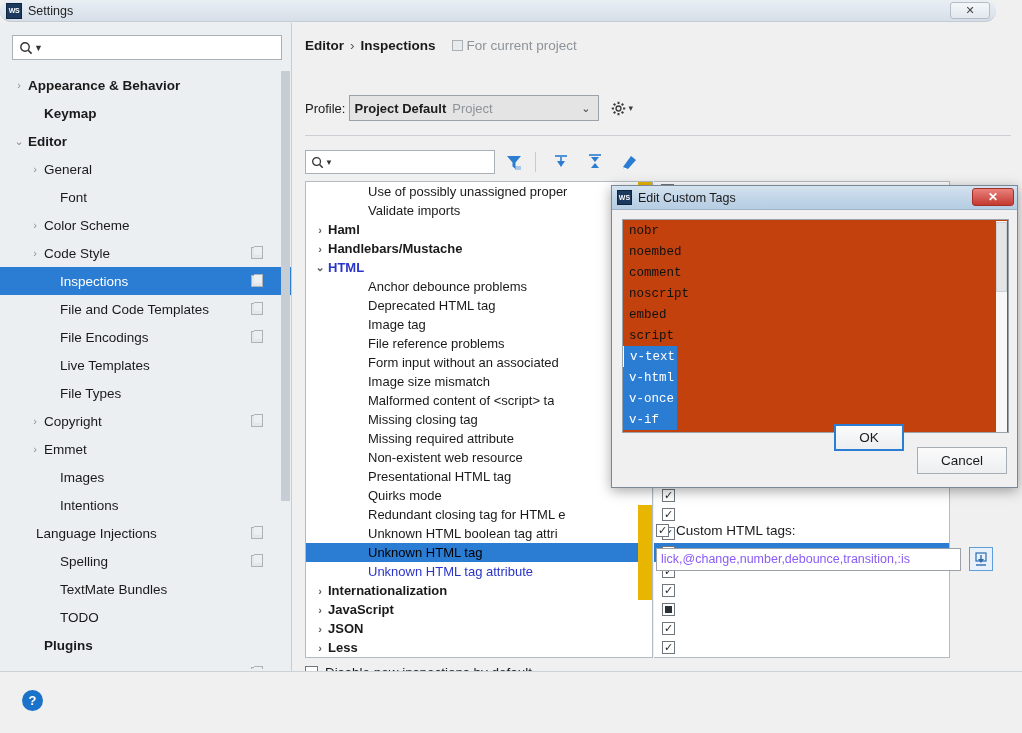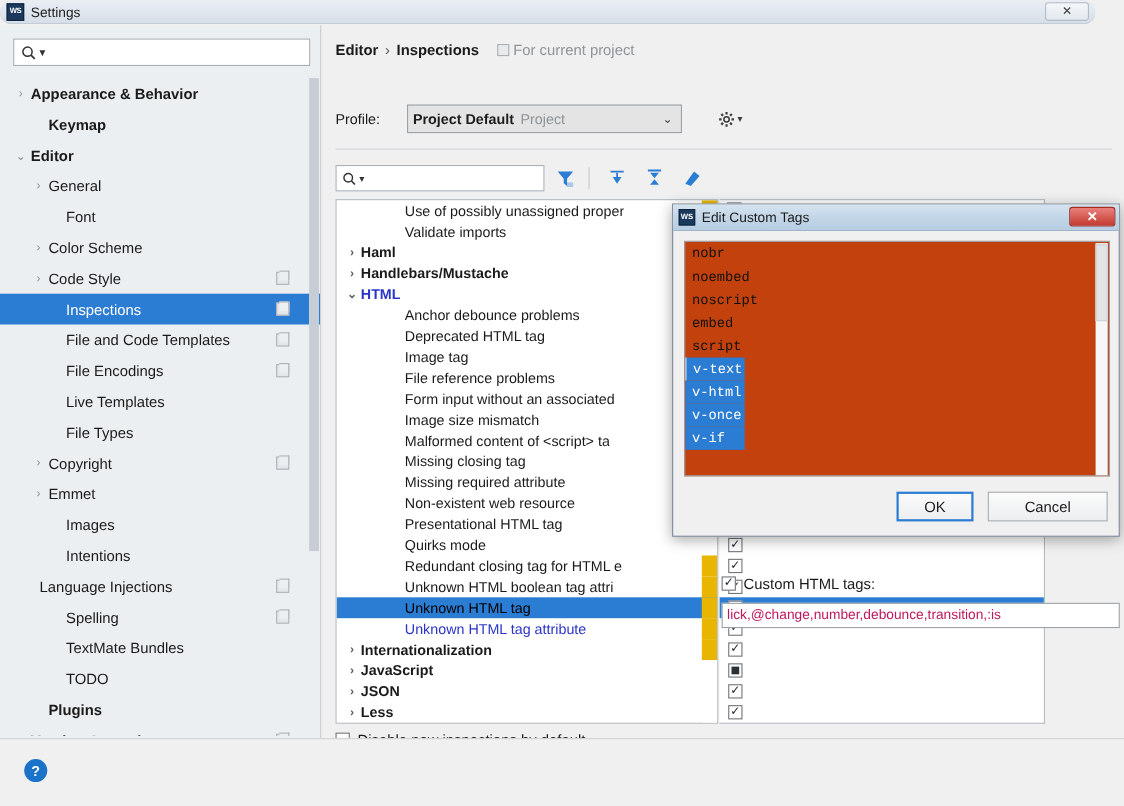--- a/index.html
+++ b/index.html
@@ -102,21 +102,21 @@
     font-size: 13.5px;
   }
   .bc-strong { font-weight: bold; color: #1a1a1a; }
   .bc-sep { color: #555; }
   .bc-note { color: #8d9398; margin-left: 10px; display: flex; align-items: center; gap: 4px; }
   .bc-note-icon {
     width: 11px; height: 11px; border: 1px solid #a9b0b6; background: #e8eaec; position: relative;
   }
 
   .profile-row {
-    position: absolute; left: 12px; top: 72px; display: flex; align-items: center; gap: 25px;
+    position: absolute; left: 12px; top: 72px; display: flex; align-items: center; gap: 4px;
   }
   .profile-label { font-size: 13px; }
   .combo {
     width: 250px; height: 26px;
     background: #e4e4e4; border: 1px solid #9aa1a8;
     display: flex; align-items: center; padding: 0 4px;
     position: relative;
   }
   .combo-value { font-weight: bold; font-size: 13px; color: #1c1c1c; }
   .combo-sub { color: #8d9398; font-size: 13px; margin-left: 6px; }
@@ -195,23 +195,23 @@
 
   
   .cht-row {
     position: absolute; left: 363px; top: 500px; display: flex; align-items: center; gap: 7px;
   }
   .cht-label { font-size: 13.5px; }
   .cht-input-row {
     position: absolute; left: 363px; top: 524px; display: flex; align-items: center; gap: 8px;
   }
   .cht-input {
-    width: 362px; height: 23px; background: #fff; border: 1px solid #9aa1a8;
+    width: 305px; height: 23px; background: #fff; border: 1px solid #9aa1a8;
     font-size: 12.5px; padding: 0 4px; outline: none;
-    font-family: "Liberation Sans", sans-serif; color: #be185d;
+    font-family: "Liberation Sans", sans-serif; color: #8b5cf6;
   }
   .cht-btn {
     width: 24px; height: 24px; border: 1px solid #5f9fd8; background: #e8f1fa;
     display: flex; align-items: center; justify-content: center;
   }
 
   .disable-row {
     position: absolute; left: 12px; top: 642px; display: flex; align-items: center; gap: 7px;
   }
   .disable-label { font-size: 13.5px; }
@@ -276,21 +276,21 @@
     position: absolute; right: 1px; top: 1px; width: 11px; height: 212px; background: #f7f7f7;
   }
   .ml-scroll-thumb {
     position: absolute; right: 1px; top: 2px; width: 11px; height: 70px;
     background: #e2e4e6; border: 1px solid #cfd2d5;
   }
   .modal-buttons {
     position: absolute; right: 10px; bottom: 13px; display: flex; gap: 13px;
   }
   #dlg-ok { width: 70px; }
-  #dlg-cancel { width: 109px; }
+  #dlg-cancel { width: 90px; margin-top: 23px; }
 </style>
 </head>
 <body>
 
 <div id="app">
 
   <div class="titlebar">
     <div class="tb-icon">WS</div>
     <div class="tb-title">Settings</div>
     <div class="tb-close">✕</div>
@@ -725,20 +725,21 @@
   <div class="modal">
     <div class="modal-tb">
       <div class="m-icon">WS</div>
       <div class="modal-title">Edit Custom Tags</div>
       <div class="modal-close">✕</div>
     </div>
     <div class="modal-list">
       <div id="dialog-list">
           <div class="ml-row">nobr</div>
           <div class="ml-row">noembed</div>
+          <div class="ml-row">comment</div>
           <div class="ml-row">noscript</div>
           <div class="ml-row">embed</div>
           <div class="ml-row">script</div>
           <div class="ml-row sel caret">v-text</div>
           <div class="ml-row sel">v-html</div>
           <div class="ml-row sel">v-once</div>
           <div class="ml-row sel">v-if</div>
         </div>
       <div class="ml-scroll-track"></div>
       <div class="ml-scroll-thumb"></div>

